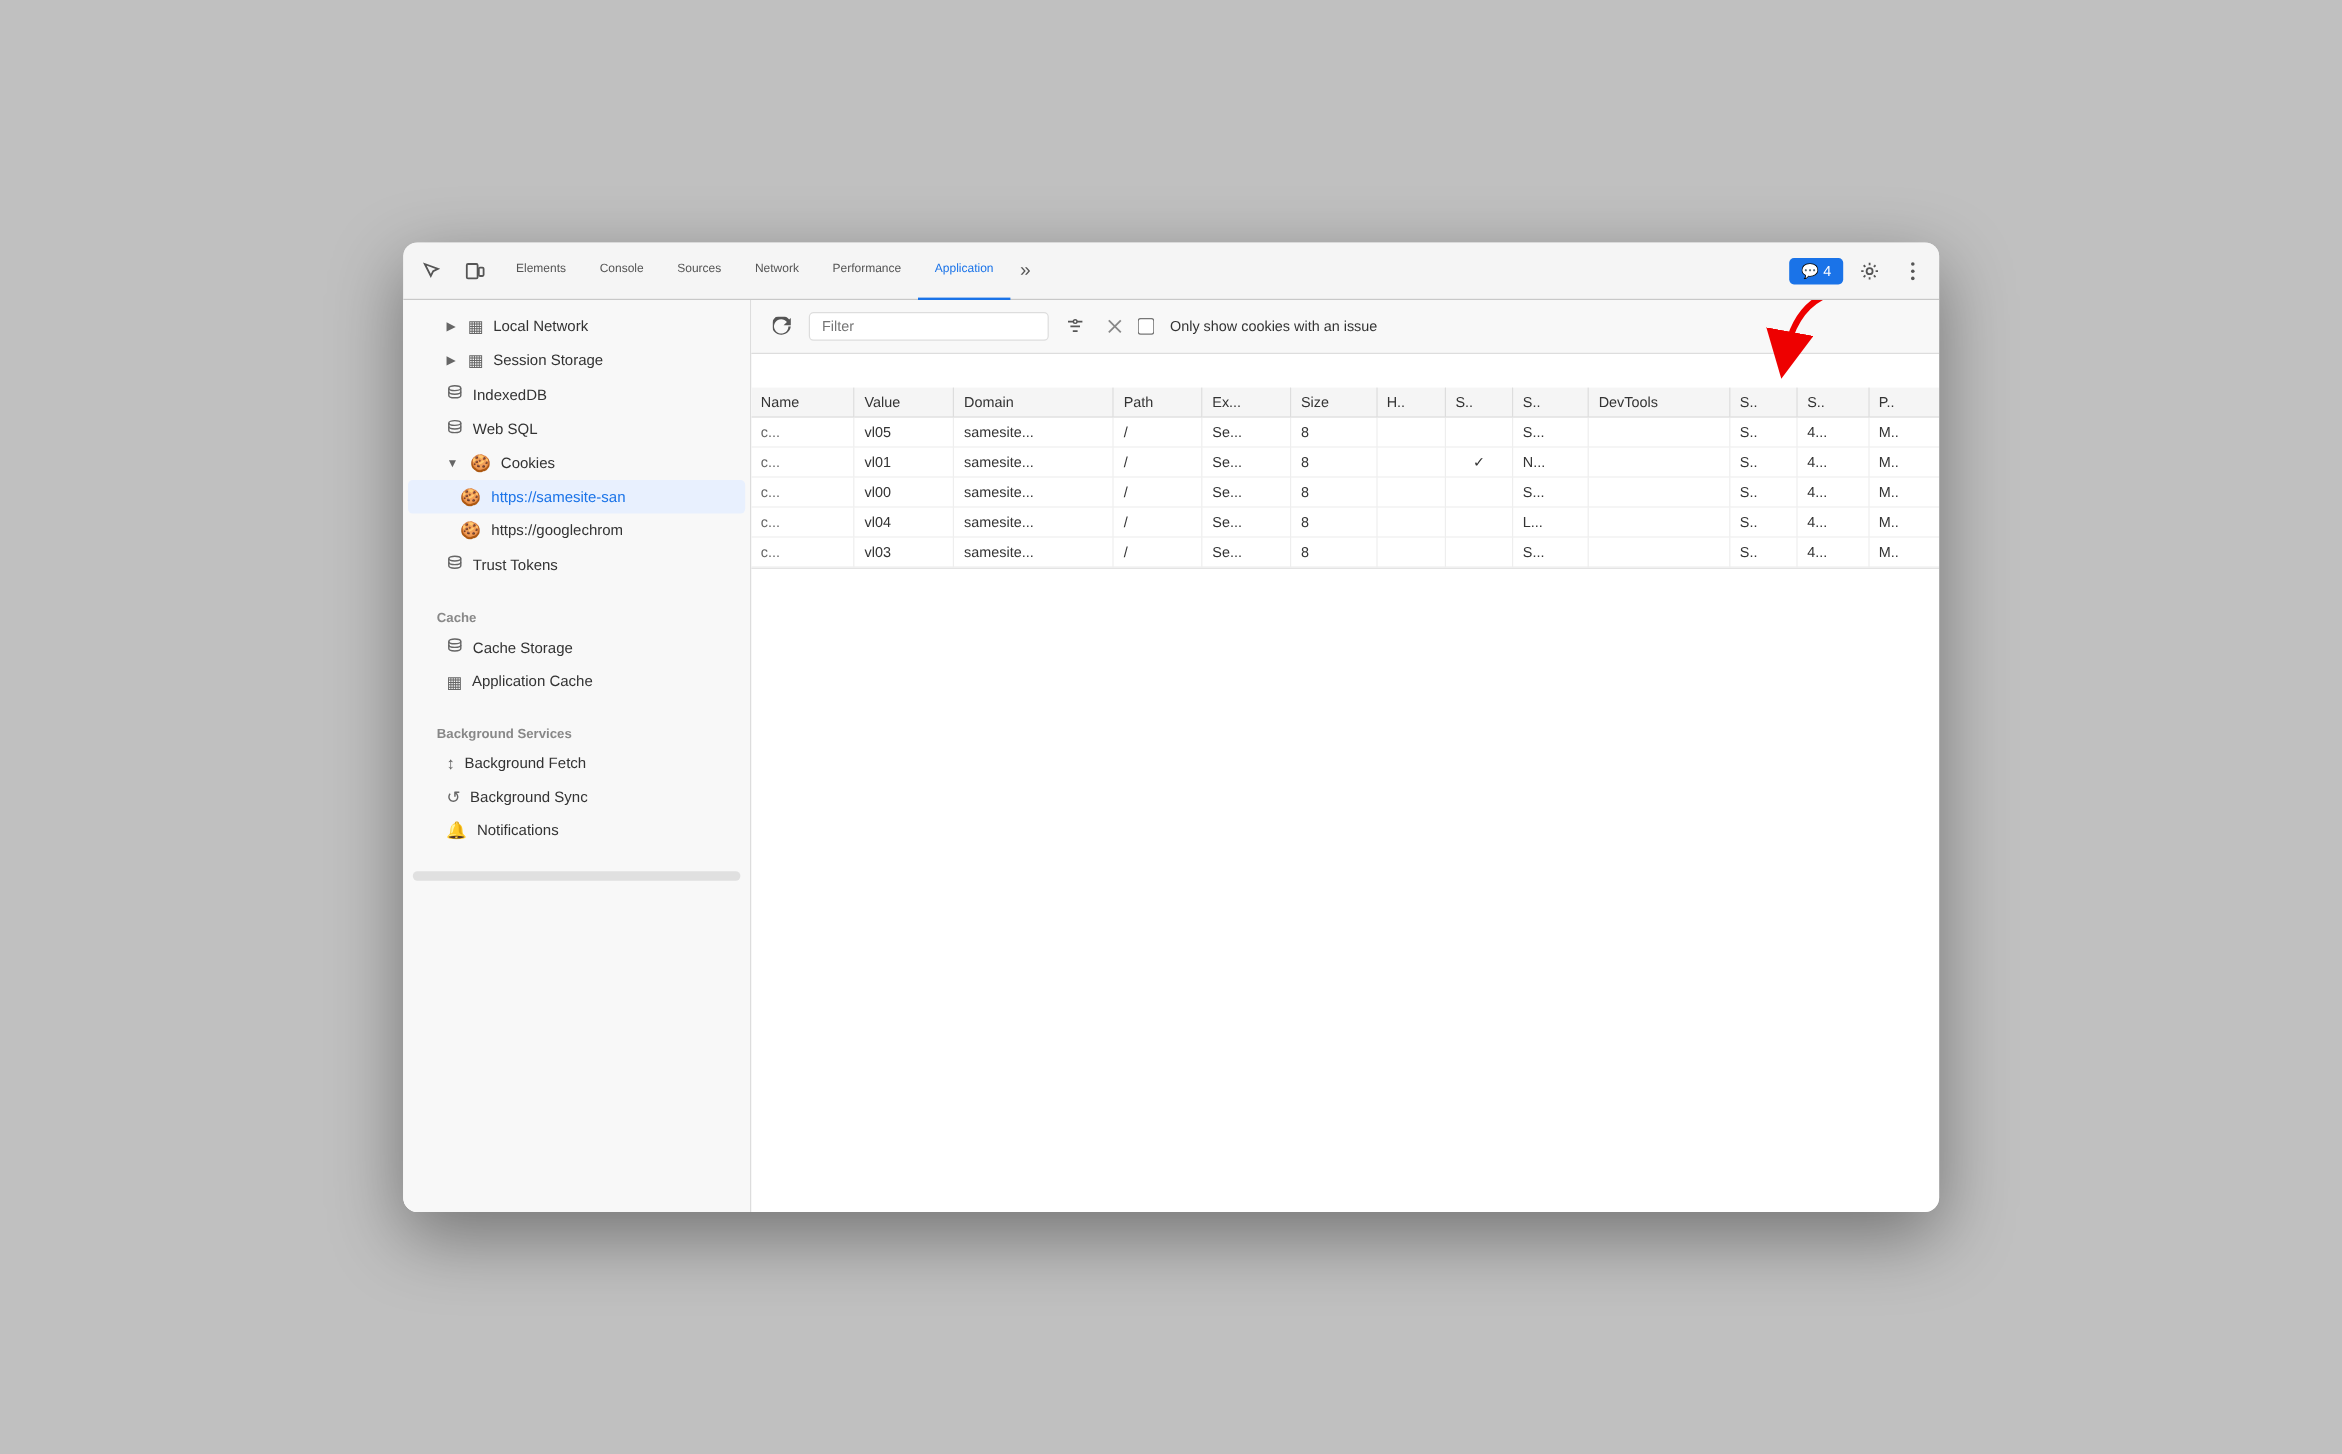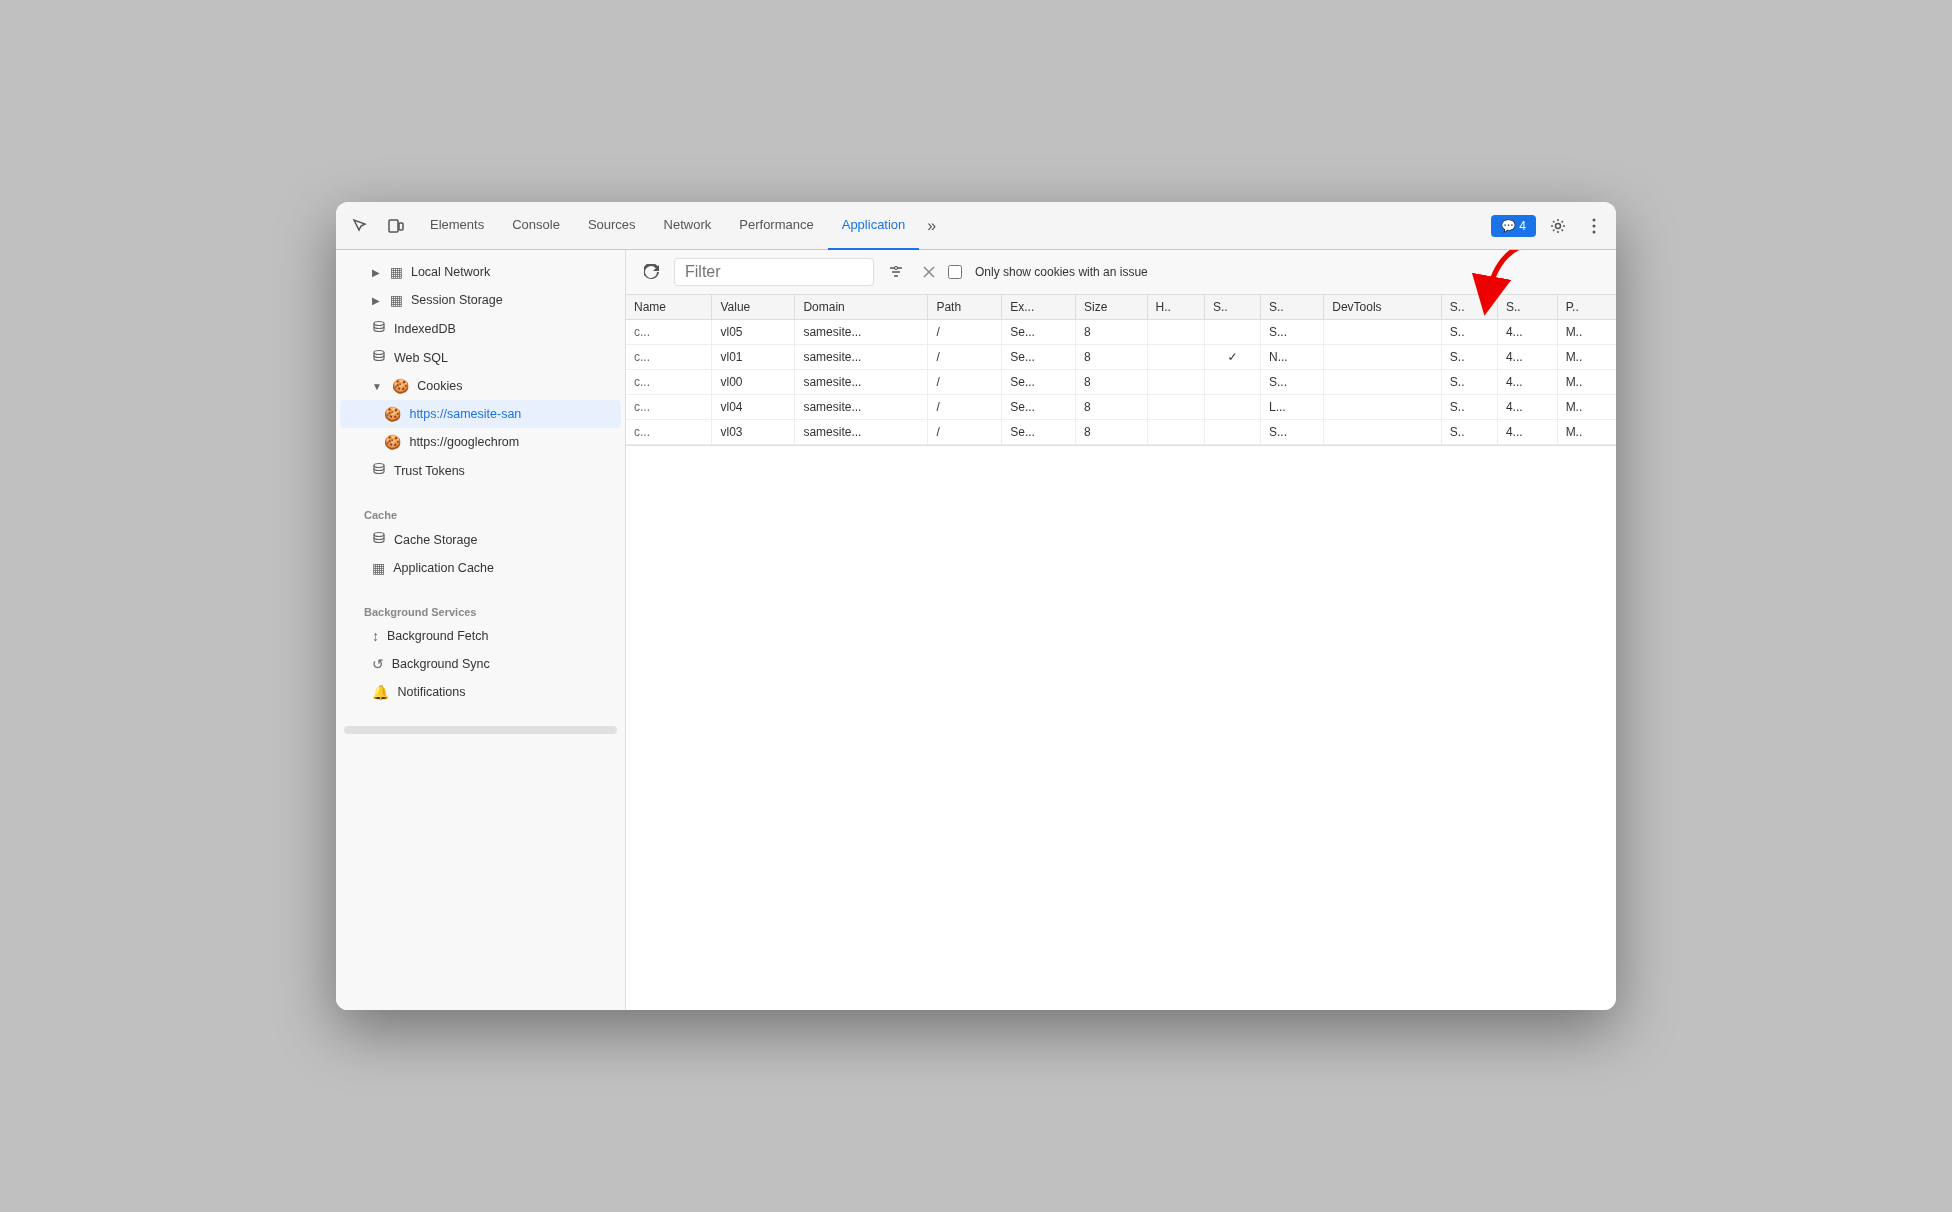--- a/index.html
+++ b/index.html
@@ -69,21 +69,21 @@
       border-radius: 4px;
       color: #555;
       font-size: 16px;
       margin-right: 4px;
     }
     .tab-item {
       padding: 0 14px;
       height: 48px;
       display: flex;
       align-items: center;
-      font-size: 13px;
+      font-size: 10px;
       color: #555;
       cursor: pointer;
       border-bottom: 2px solid transparent;
       white-space: nowrap;
     }
     .tab-item.active {
       color: #1a73e8;
       border-bottom: 2px solid #1a73e8;
       font-weight: 400;
     }
@@ -205,21 +205,21 @@
       justify-content: center;
       cursor: pointer;
       color: #555;
       font-size: 16px;
       border-radius: 4px;
     }
     .filter-input {
       border: 1px solid #ddd;
       border-radius: 4px;
       padding: 4px 10px;
-      font-size: 16px;
+      font-size: 12px;
       width: 200px;
       background: white;
       outline: none;
       color: #333;
     }
     .filter-icon-btn {
       width: 28px;
       height: 28px;
       display: flex;
       align-items: center;
@@ -260,20 +260,21 @@
     
     .cookie-table-wrapper {
       flex: 0 0 auto;
       overflow-x: auto;
       border-bottom: 1px solid #ddd;
     }
     .cookie-table {
       width: 100%;
       border-collapse: collapse;
       font-size: 12px;
+      margin-top: 28px;
     }
     .cookie-table th {
       background: #f5f5f5;
       border-bottom: 1px solid #ddd;
       border-right: 1px solid #ddd;
       padding: 5px 8px;
       text-align: left;
       font-weight: 500;
       color: #333;
       white-space: nowrap;

